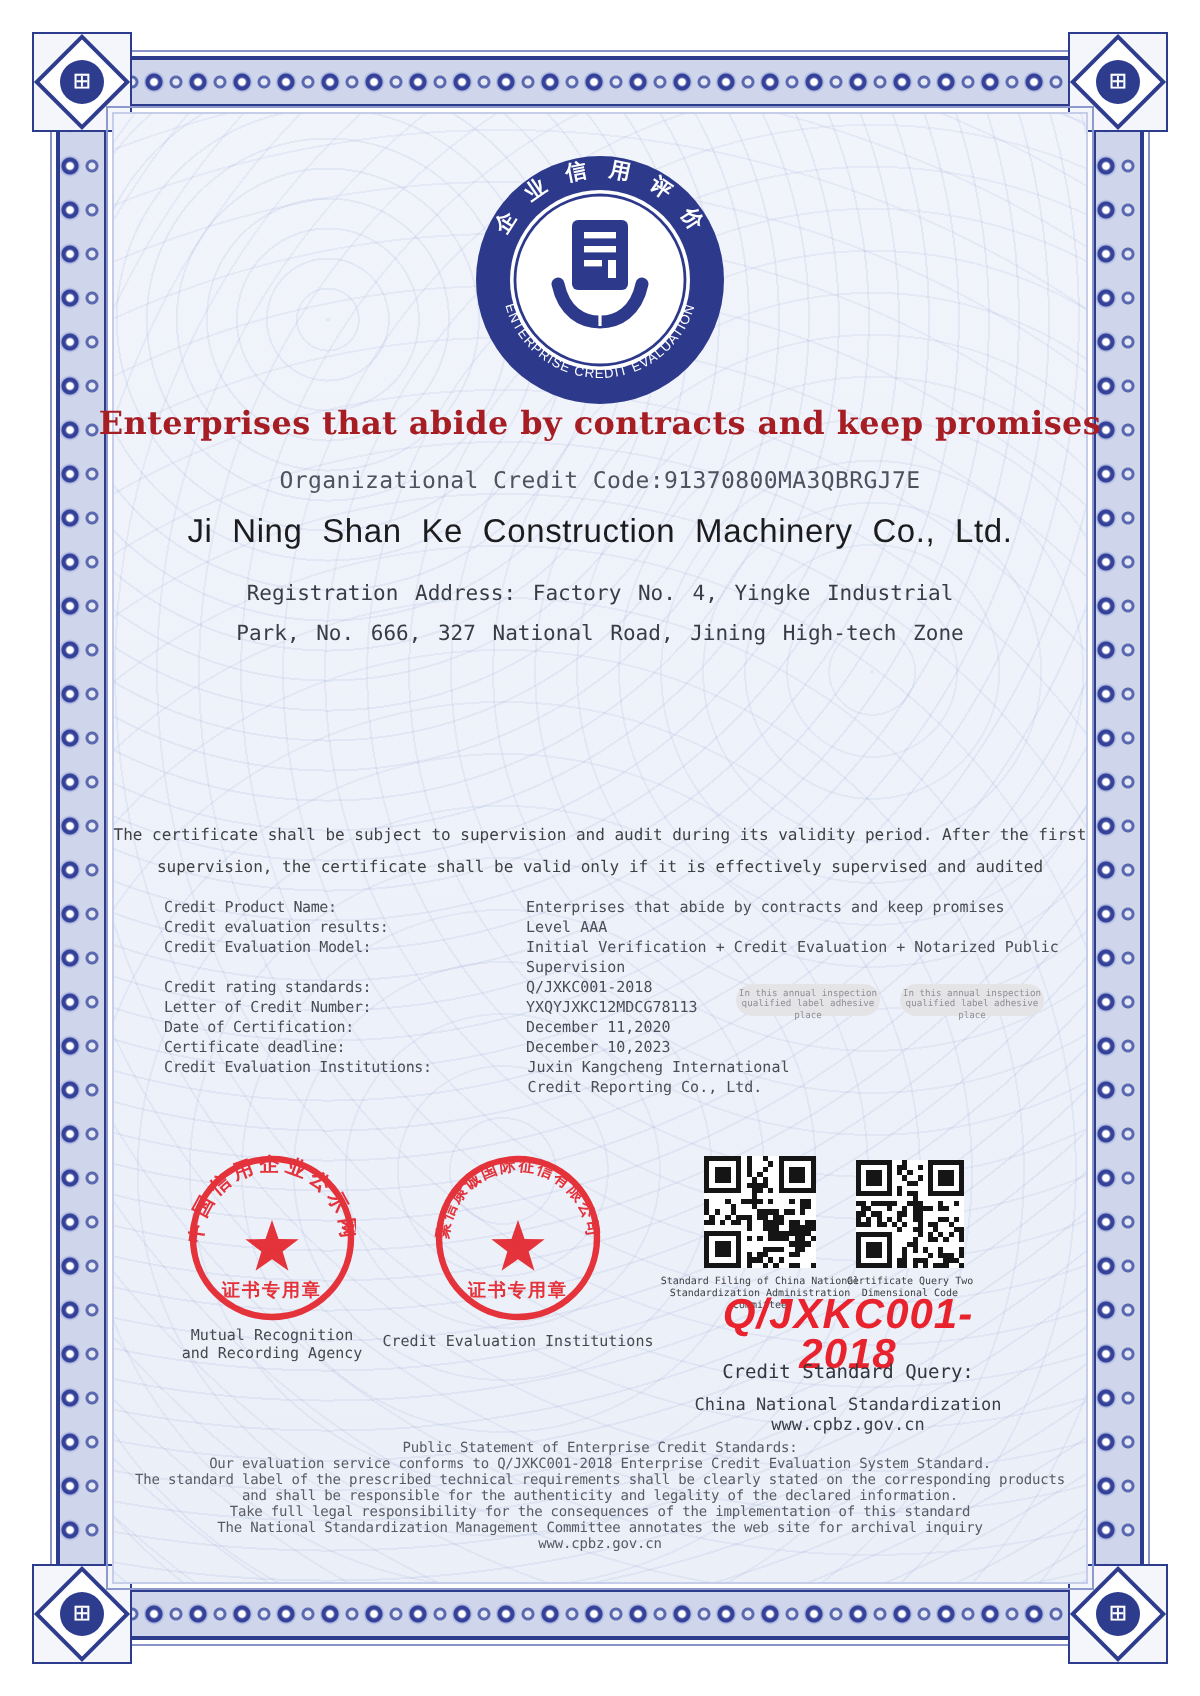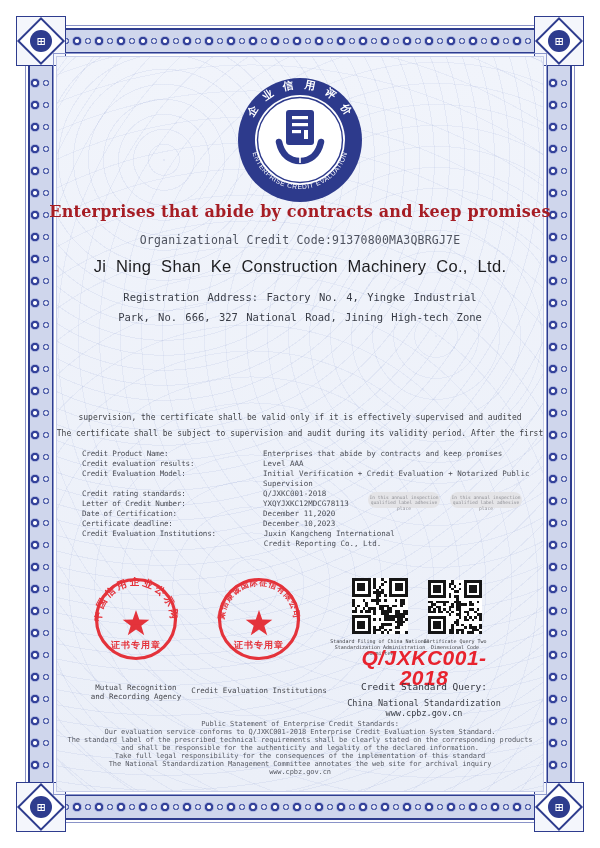--- a/index.html
+++ b/index.html
@@ -41,21 +41,21 @@
   .addr{font-size:10.5px;color:#383c46;line-height:20px;word-spacing:2px;}
   .assess{font-family:"DejaVu Serif",serif;font-size:11.5px;color:#2e2e30;line-height:16px;}
   .grade{font-family:"DejaVu Serif",serif;font-weight:bold;font-size:18px;color:#ad1420;}
   .supnote{font-size:8px;color:#3f4044;line-height:16px;}
   .details{font-size:7.5px;line-height:10px;color:#4a4d55;width:472px;}
   .drow{display:flex;gap:48px;}
   .dlabel{flex:0 0 133px;white-space:nowrap;letter-spacing:-.2px;}
   .dvalue{white-space:pre-line;}
   .badge{width:72px;height:16px;border-radius:8px;background:#e4e4e7;color:#8f9096;font-size:4.6px;
          line-height:5.4px;text-align:center;padding-top:3px;box-sizing:border-box;}
-  .sealcap{font-size:7.5px;color:#47484e;line-height:9px;text-align:center;margin-top:20px;}
+  .sealcap{font-size:7.5px;color:#47484e;line-height:9px;text-align:center;}
   .qr{background:#fff;}
   .qrcap{font-size:5px;color:#3f4045;line-height:6px;text-align:center;}
   .stdnum{font-family:"Liberation Sans",sans-serif;font-weight:bold;font-style:italic;font-size:21px;
           line-height:20px;color:#e8232e;text-align:center;letter-spacing:.5px;}
   .query-h{font-size:9.5px;color:#33353d;margin-bottom:7px;}
   .query-b{font-size:8.5px;color:#3a3d45;line-height:9.5px;}
   .footer{font-size:7px;color:#585b64;line-height:8px;text-align:center;letter-spacing:-.1px;}
 </style>
 </head>
 <body>
@@ -125,22 +125,22 @@
     <div class="abs ctr company" style="top:257px;">Ji Ning Shan Ke Construction Machinery Co., Ltd.</div>
 
     <div class="abs ctr addr" style="top:287px;">
       <div>Registration Address: Factory No. 4, Yingke Industrial</div>
       <div>Park, No. 666, 327 National Road, Jining High-tech Zone</div>
     </div>
 
 
 
     <div class="abs ctr supnote" style="top:410px;">
+      <div>The certificate shall be subject to supervision and audit during its validity period. After the first</div>
       <div>supervision, the certificate shall be valid only if it is effectively supervised and audited</div>
-      <div>The certificate shall be subject to supervision and audit during its validity period. After the first</div>
     </div>
 
     <div class="abs details" style="left:82px;top:449px;">
       <div class="drow">
           <span class="dlabel">Credit Product Name:</span>
           <span class="dvalue">Enterprises that abide by contracts and keep promises</span>
         </div>
       <div class="drow">
           <span class="dlabel">Credit evaluation results:</span>
           <span class="dvalue">Level AAA</span>

